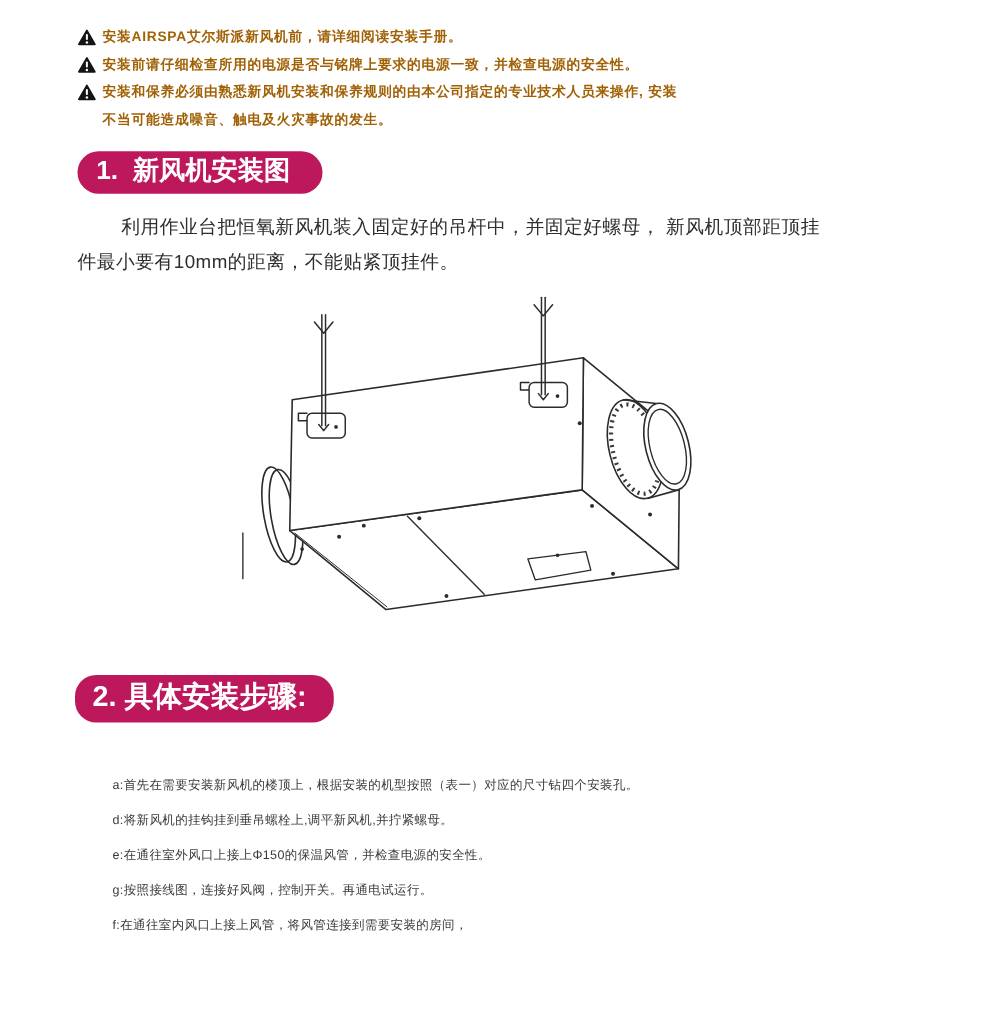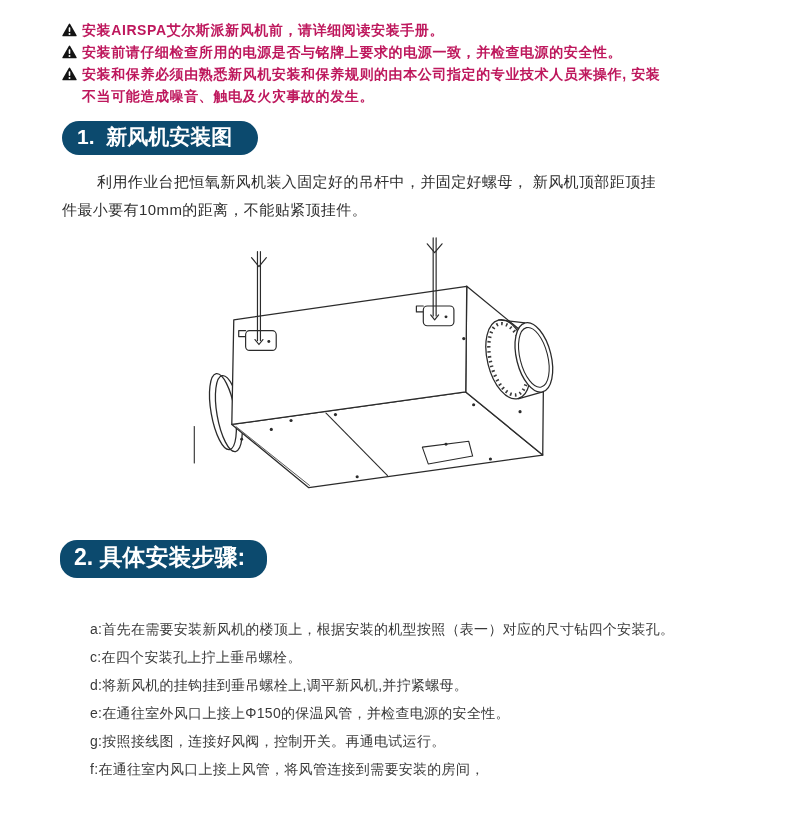--- a/index.html
+++ b/index.html
@@ -7,42 +7,42 @@
     width:790px;height:828px;background:#ffffff;overflow:hidden;
     font-family:"Liberation Sans","DejaVu Sans",sans-serif;
     color:#222;
     position:relative;
   }
   
   .warnings{padding:19px 28px 0 62px;}
   .warn{display:flex;align-items:flex-start;}
   .warn-icon{flex:0 0 auto;width:15px;height:14px;margin:4px 5px 0 0;}
   .warn-text{
-    margin:0;font-size:14px;font-weight:bold;color:#be185d;
+    margin:0;font-size:11px;font-weight:bold;color:#a16207;
     line-height:22px;letter-spacing:0.6px;white-space:pre-line;
   }
   
   .sec-pill{
     display:inline-block;color:#ffffff;font-weight:bold;white-space:pre;
-    background:#0c4a6e;border-radius:17px;line-height:1.15;
+    background:#be185d;border-radius:17px;line-height:1.15;
   }
   #pill1{margin:14px 0 0 62px;font-size:21px;padding:4px 26px 6px 15px;}
   #pill2{margin:4px 0 16px 60px;font-size:23px;padding:4px 22px 7px 14px;}
   
   .para{
     margin:13px 30px 0 62px;font-size:15px;color:#2e2e2e;
     line-height:28px;letter-spacing:0.4px;text-indent:35px;white-space:pre-line;
   }
   
   .figure-wrap{margin:6px 0 0 120px;width:500px;height:306px;}
   .figure-wrap svg{display:block;}
   
   .steps{margin:25px 30px 0 90px;}
   .step{
-    font-size:14px;color:#3a3a3a;line-height:20px;margin:0 0 8px 0;
+    font-size:10px;color:#3a3a3a;line-height:20px;margin:0 0 8px 0;
     letter-spacing:0.3px;
   }
 </style>
 </head>
 <body>
 
 <div class="warnings">
   <div class="warn">
     <span class="warn-icon">
       <svg width="15" height="14" viewBox="0 0 24 22">
@@ -143,18 +143,17 @@
     </g>
   </svg>
 </div>
 
 <div>
   <div class="sec-pill" id="pill2">2. 具体安装步骤:</div>
 </div>
 
 <div class="steps">
   <div class="step">a:首先在需要安装新风机的楼顶上，根据安装的机型按照（表一）对应的尺寸钻四个安装孔。</div>
-  <div class="step">c:在四个安装孔上拧上垂吊螺栓。</div>
   <div class="step">d:将新风机的挂钩挂到垂吊螺栓上,调平新风机,并拧紧螺母。</div>
   <div class="step">e:在通往室外风口上接上Φ150的保温风管，并检查电源的安全性。</div>
   <div class="step">g:按照接线图，连接好风阀，控制开关。再通电试运行。</div>
   <div class="step">f:在通往室内风口上接上风管，将风管连接到需要安装的房间，</div>
 </div>
 
 </body></html>

